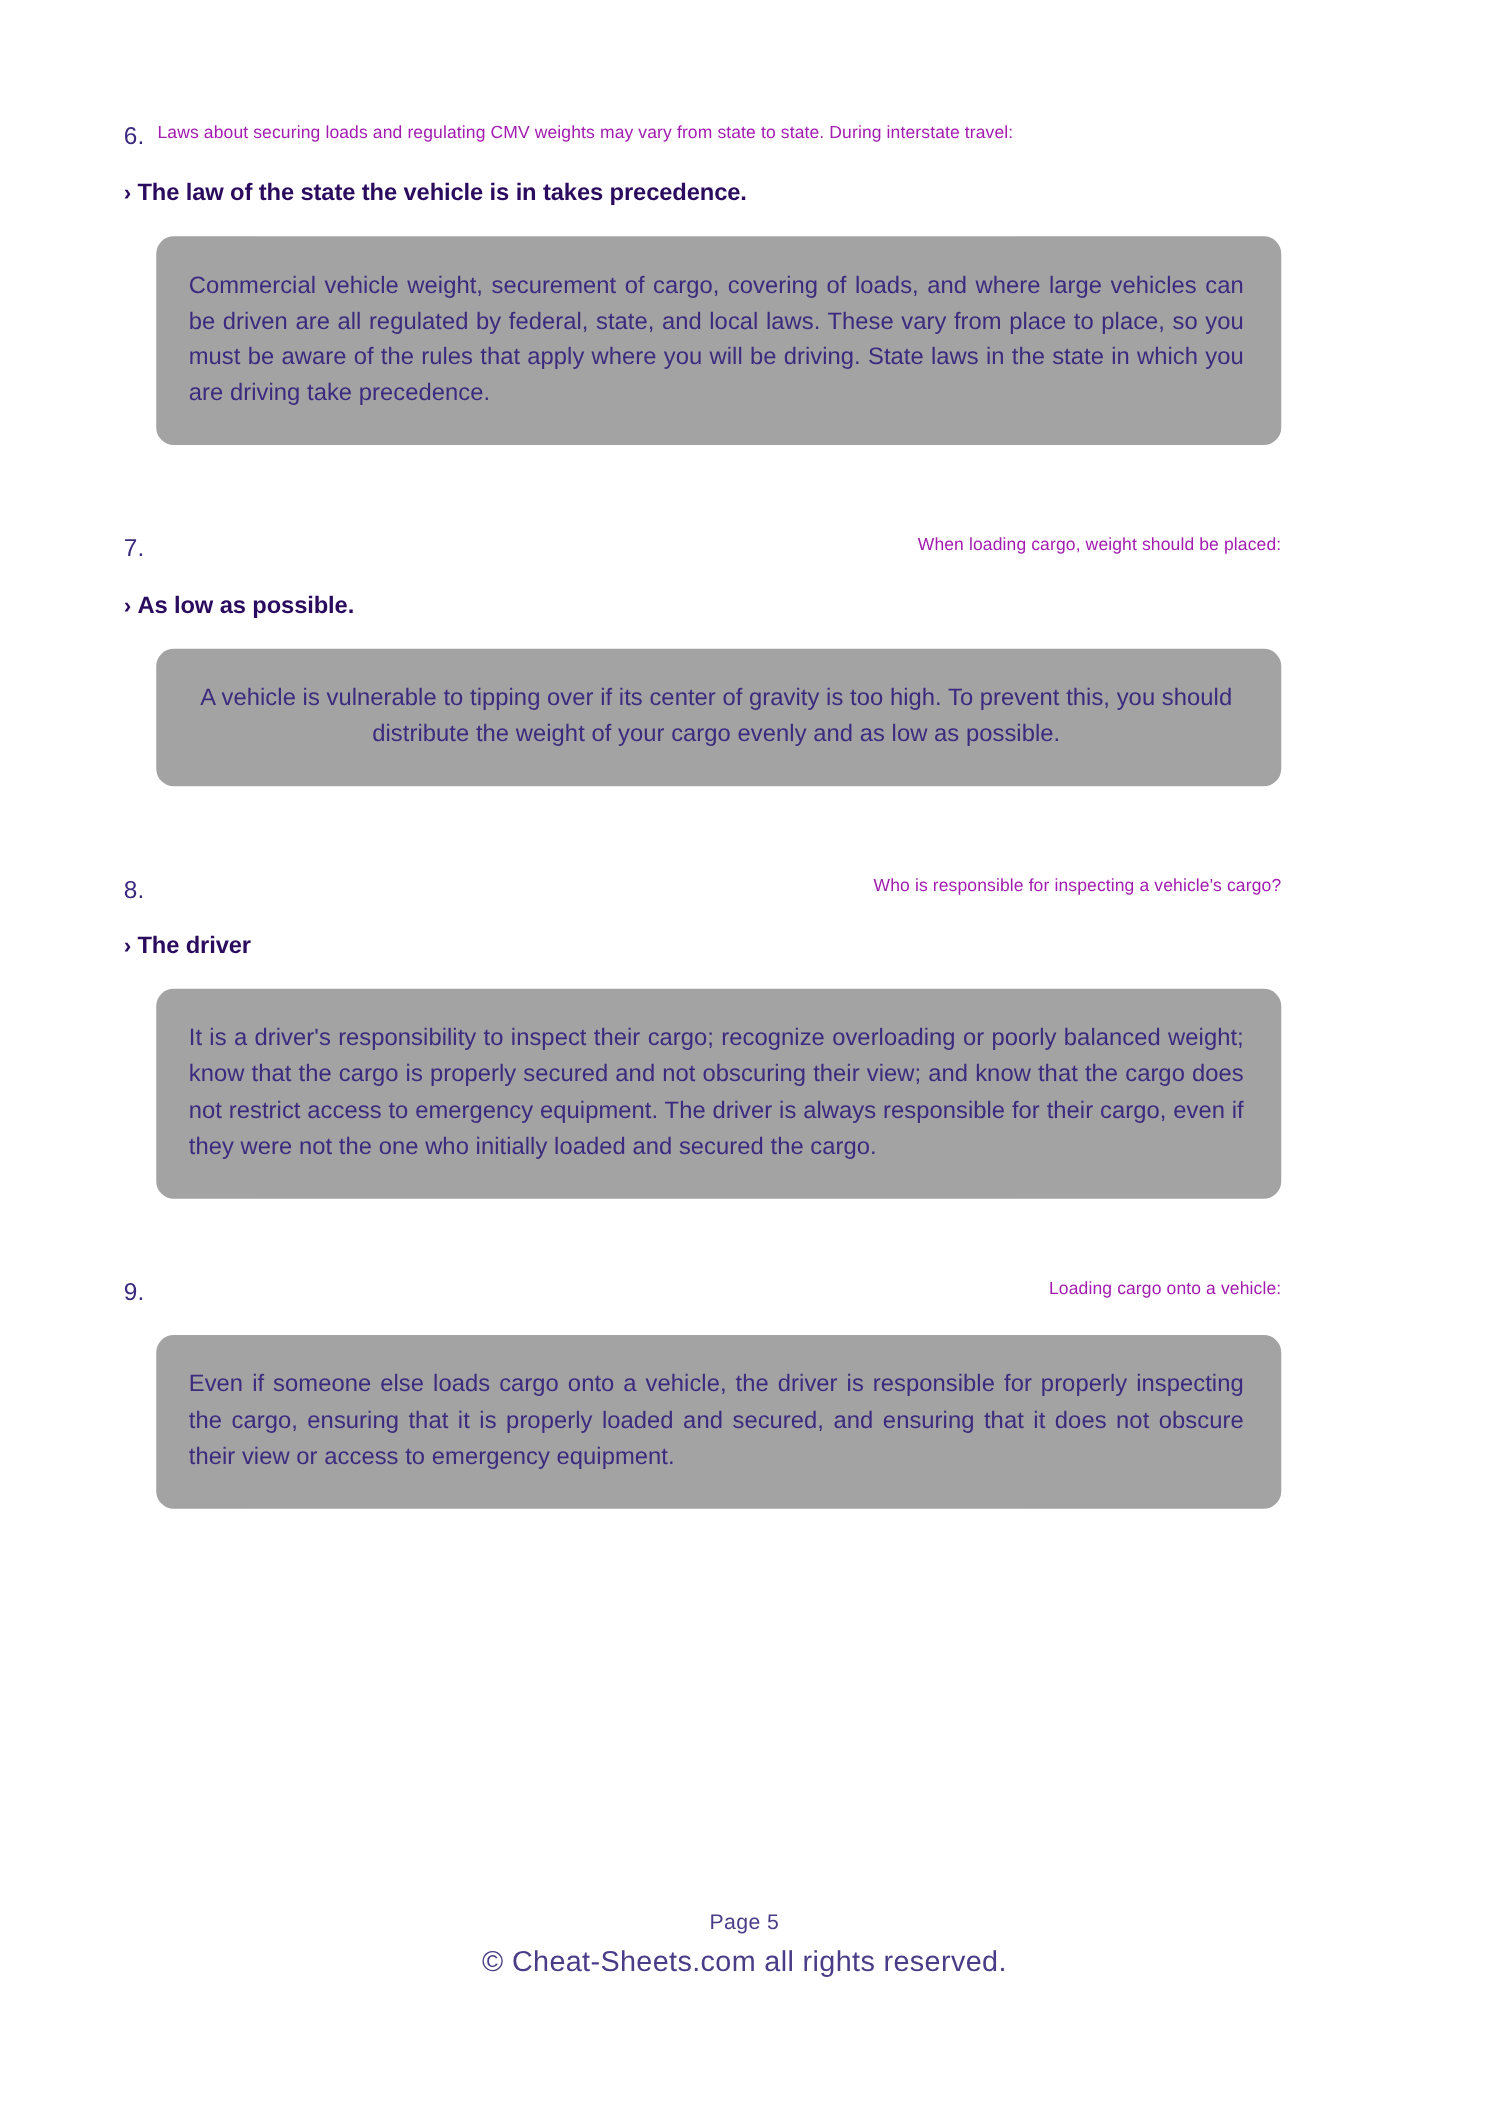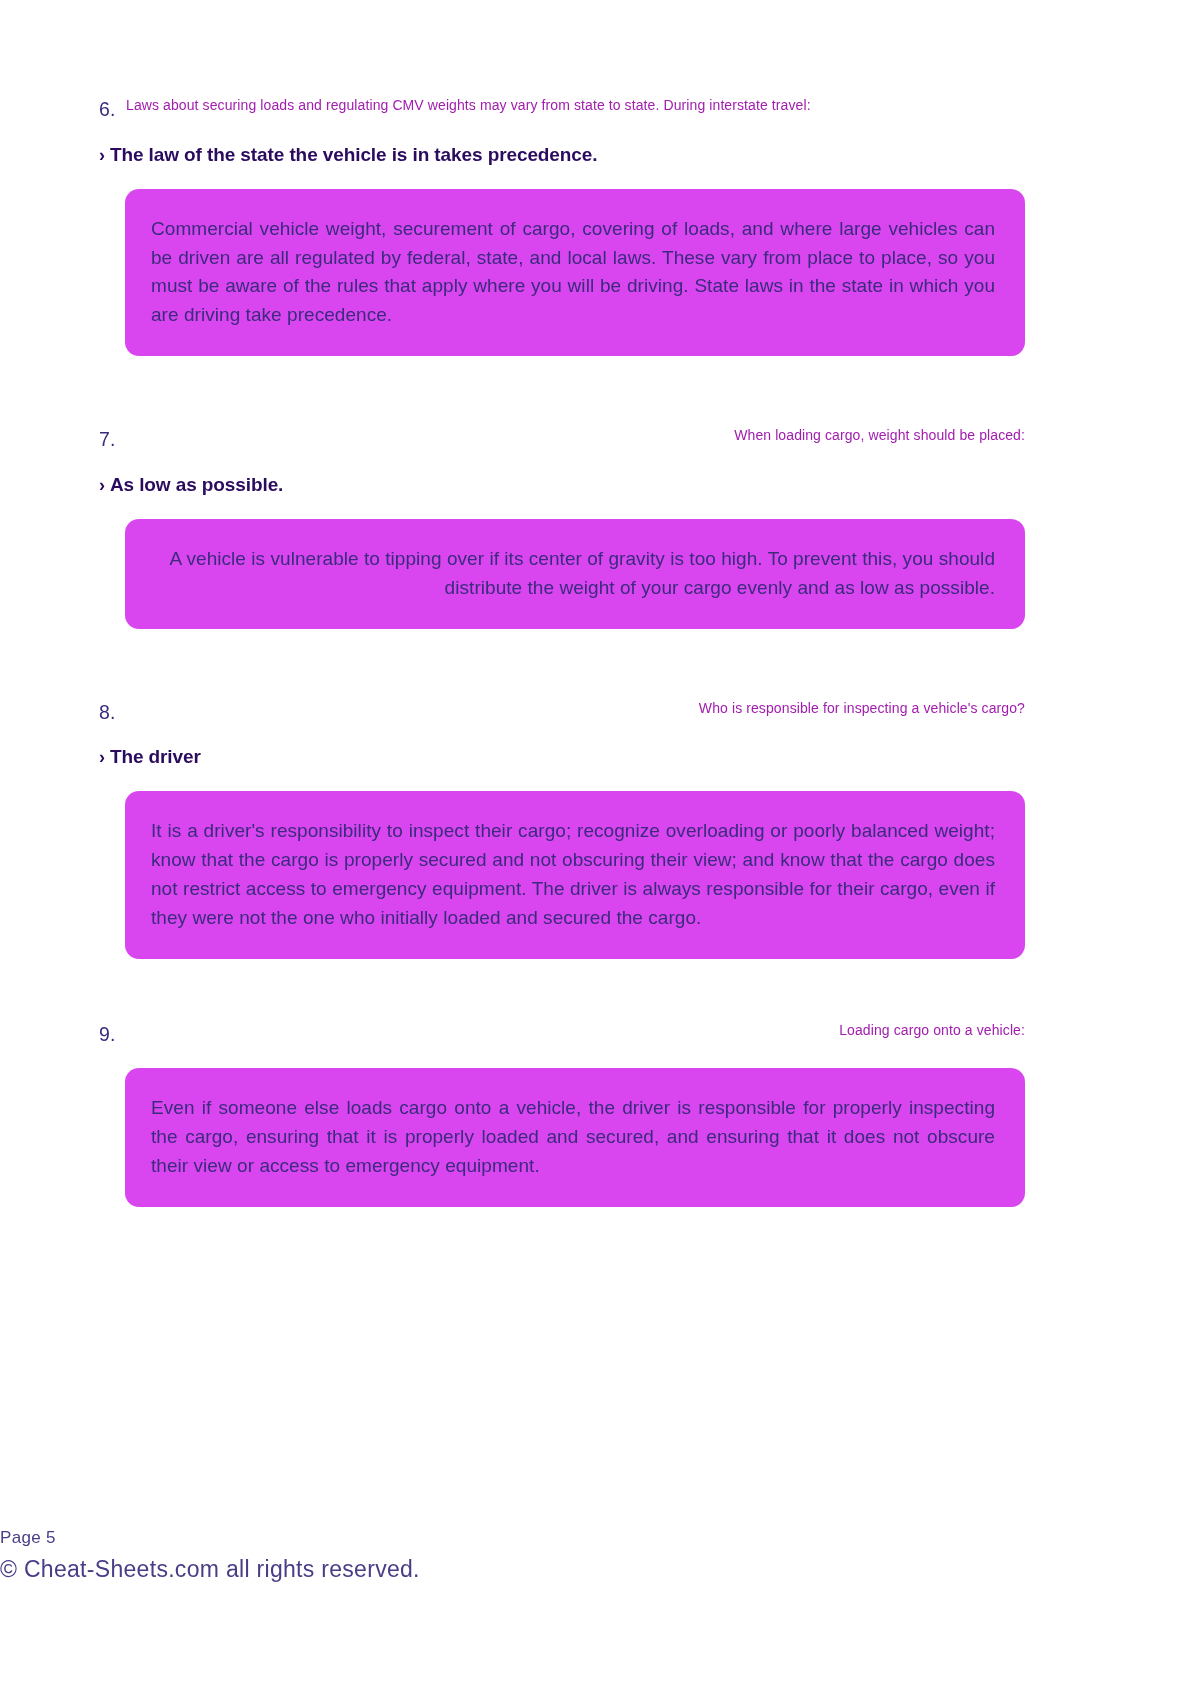--- a/index.html
+++ b/index.html
@@ -82,46 +82,47 @@
   .answer .chev {
     font-weight: bold;
     color: #2b0b5e;
     margin-right: 5px;
     font-size: 18px;
   }
 
   
   .expbox {
     margin-top: 20px;
-    background: #d946ef;
+    background: #a3a3a3;
     border-radius: 14px;
     padding: 26px 30px 26px 26px;
     box-sizing: border-box;
     width: 900px;
     margin-left: 26px;
   }
   .exptext {
     color: #3b2a7e;
     font-size: 19px;
     line-height: 1.52;
     text-align: justify;
     text-justify: inter-word;
     letter-spacing: 0.05px;
   }
-  .exptext.nojustify { text-align: right; }
+  .exptext.nojustify { text-align: center; }
 
   .gap-lg { height: 70px; }
   .gap-md { height: 62px; }
 
   
   .footer {
     position: absolute;
     left: 0;
     right: 0;
     bottom: 96px;
+    text-align: center;
     color: #4a3c86;
   }
   .footer .pagenum {
     font-size: 17px;
     line-height: 1.6;
     letter-spacing: 0.3px;
   }
   .footer .copy {
     font-size: 23px;
     line-height: 1.6;

